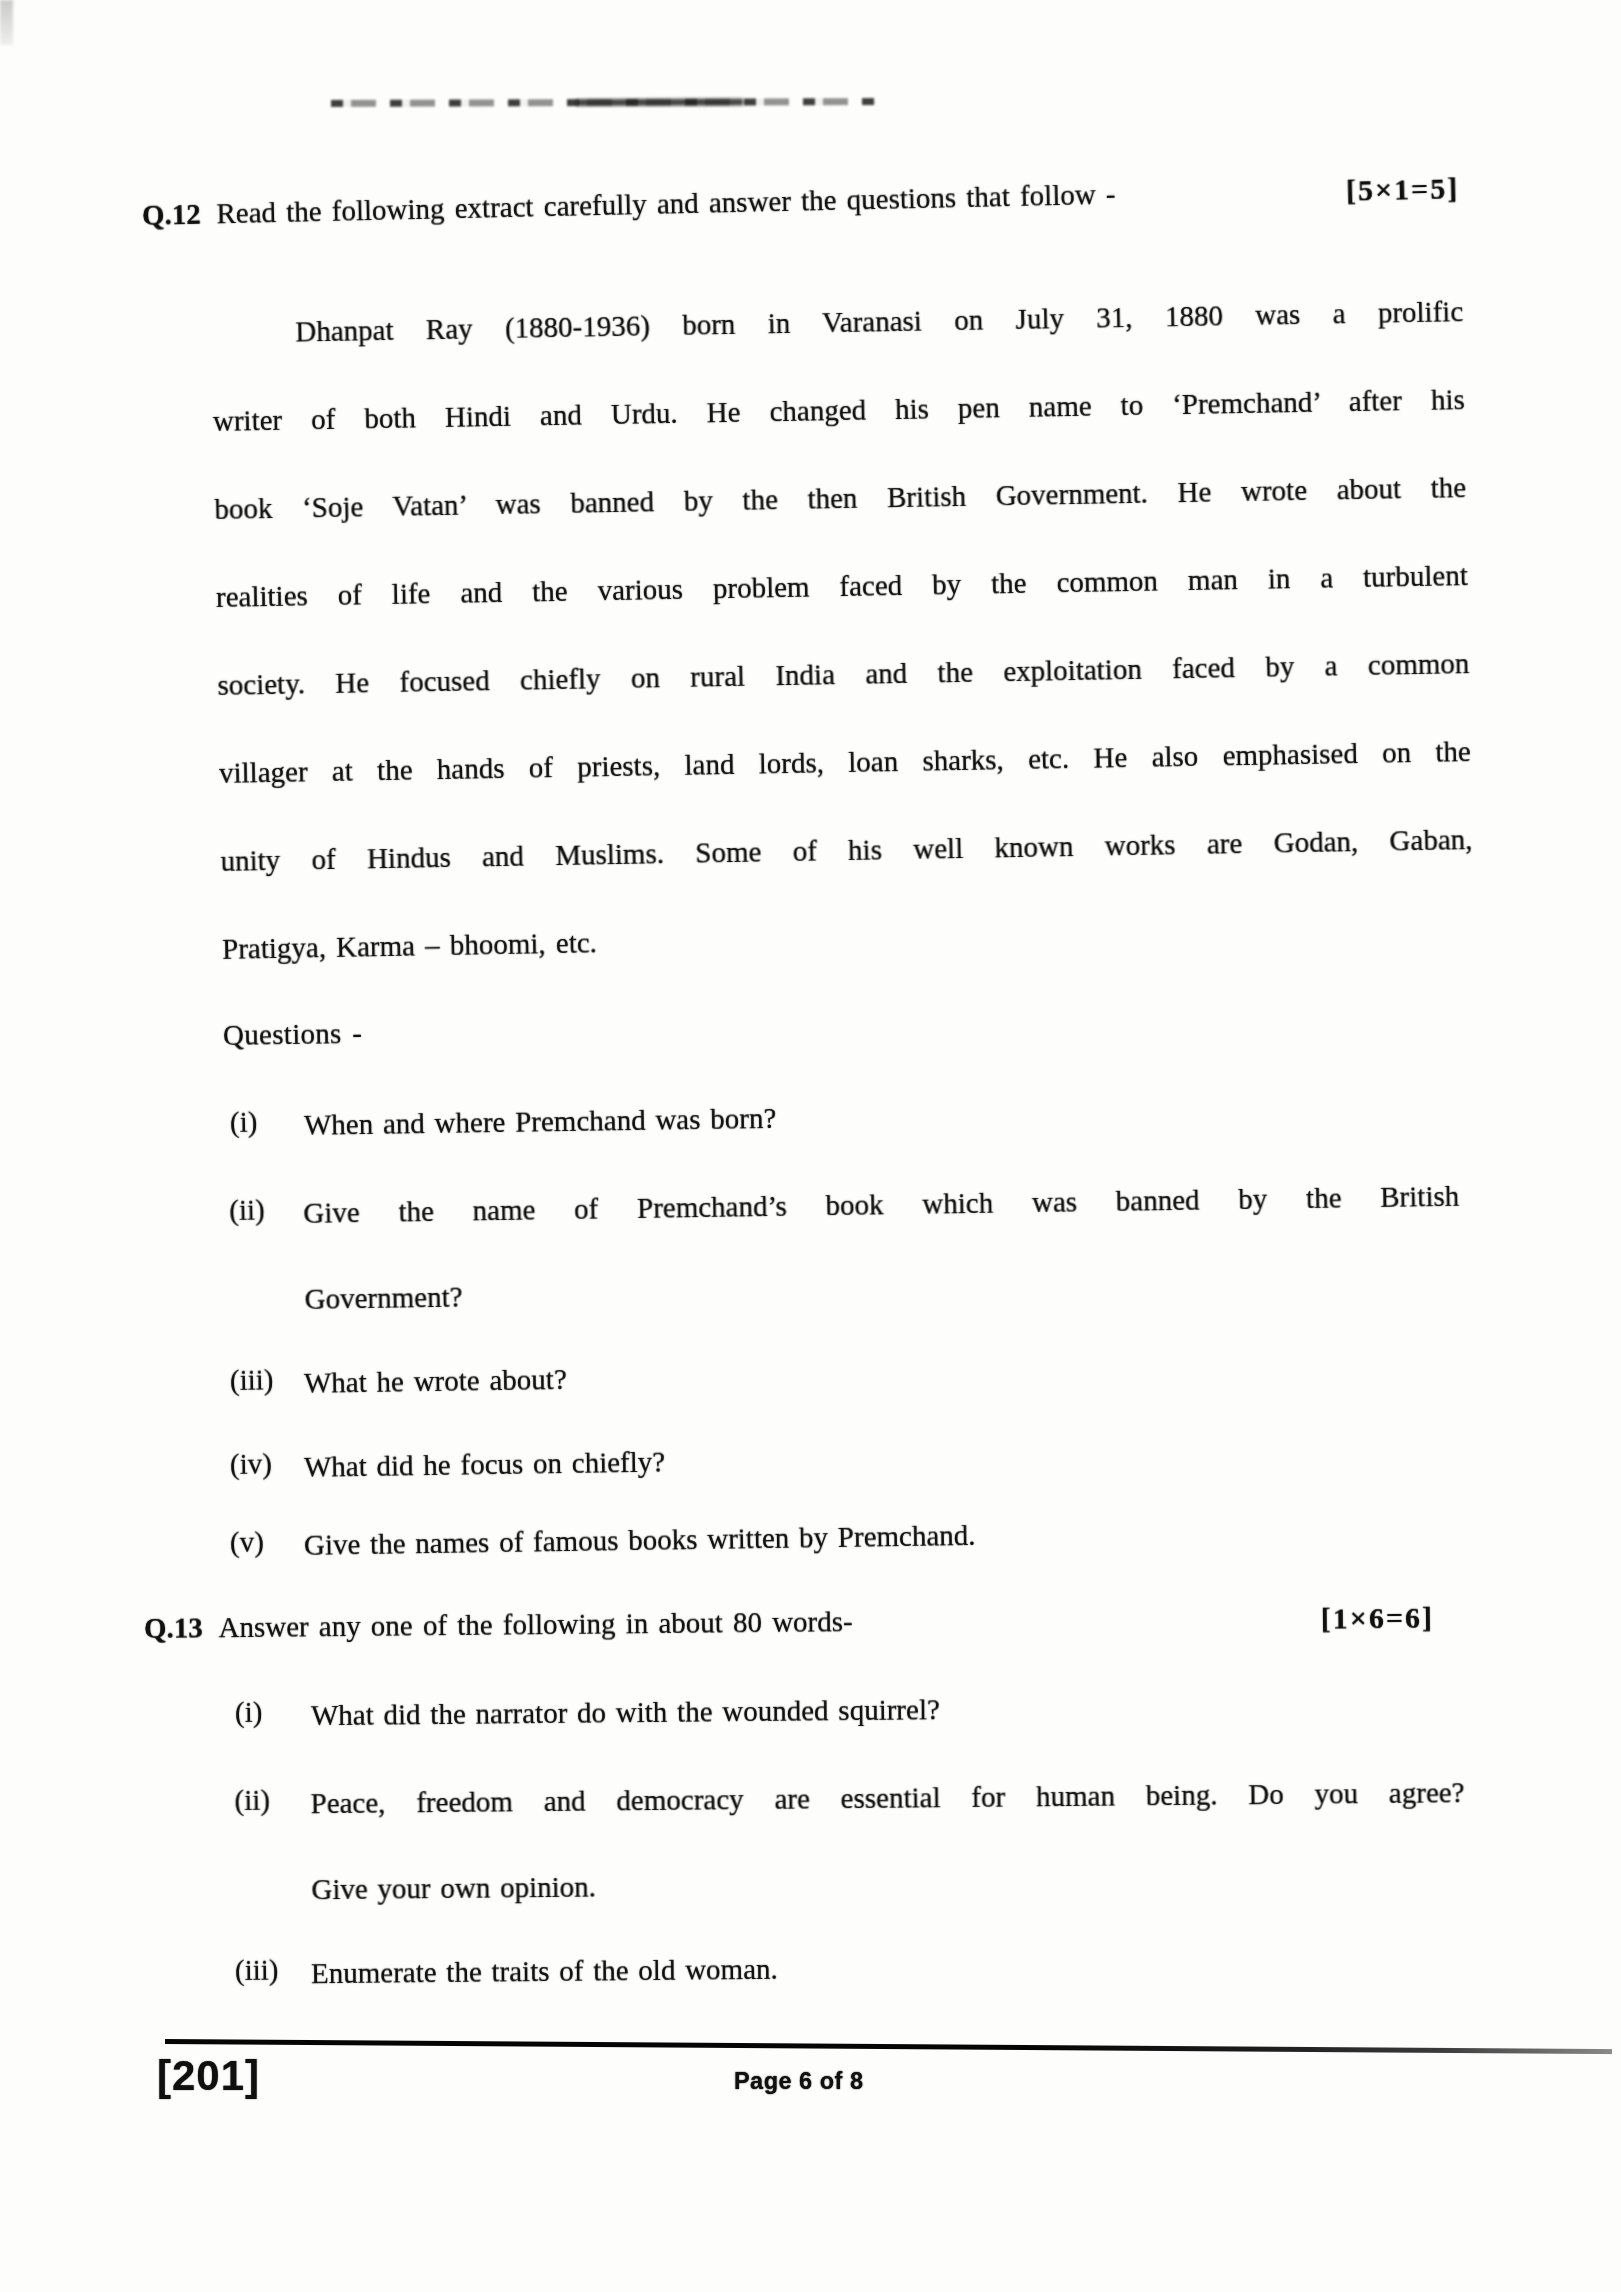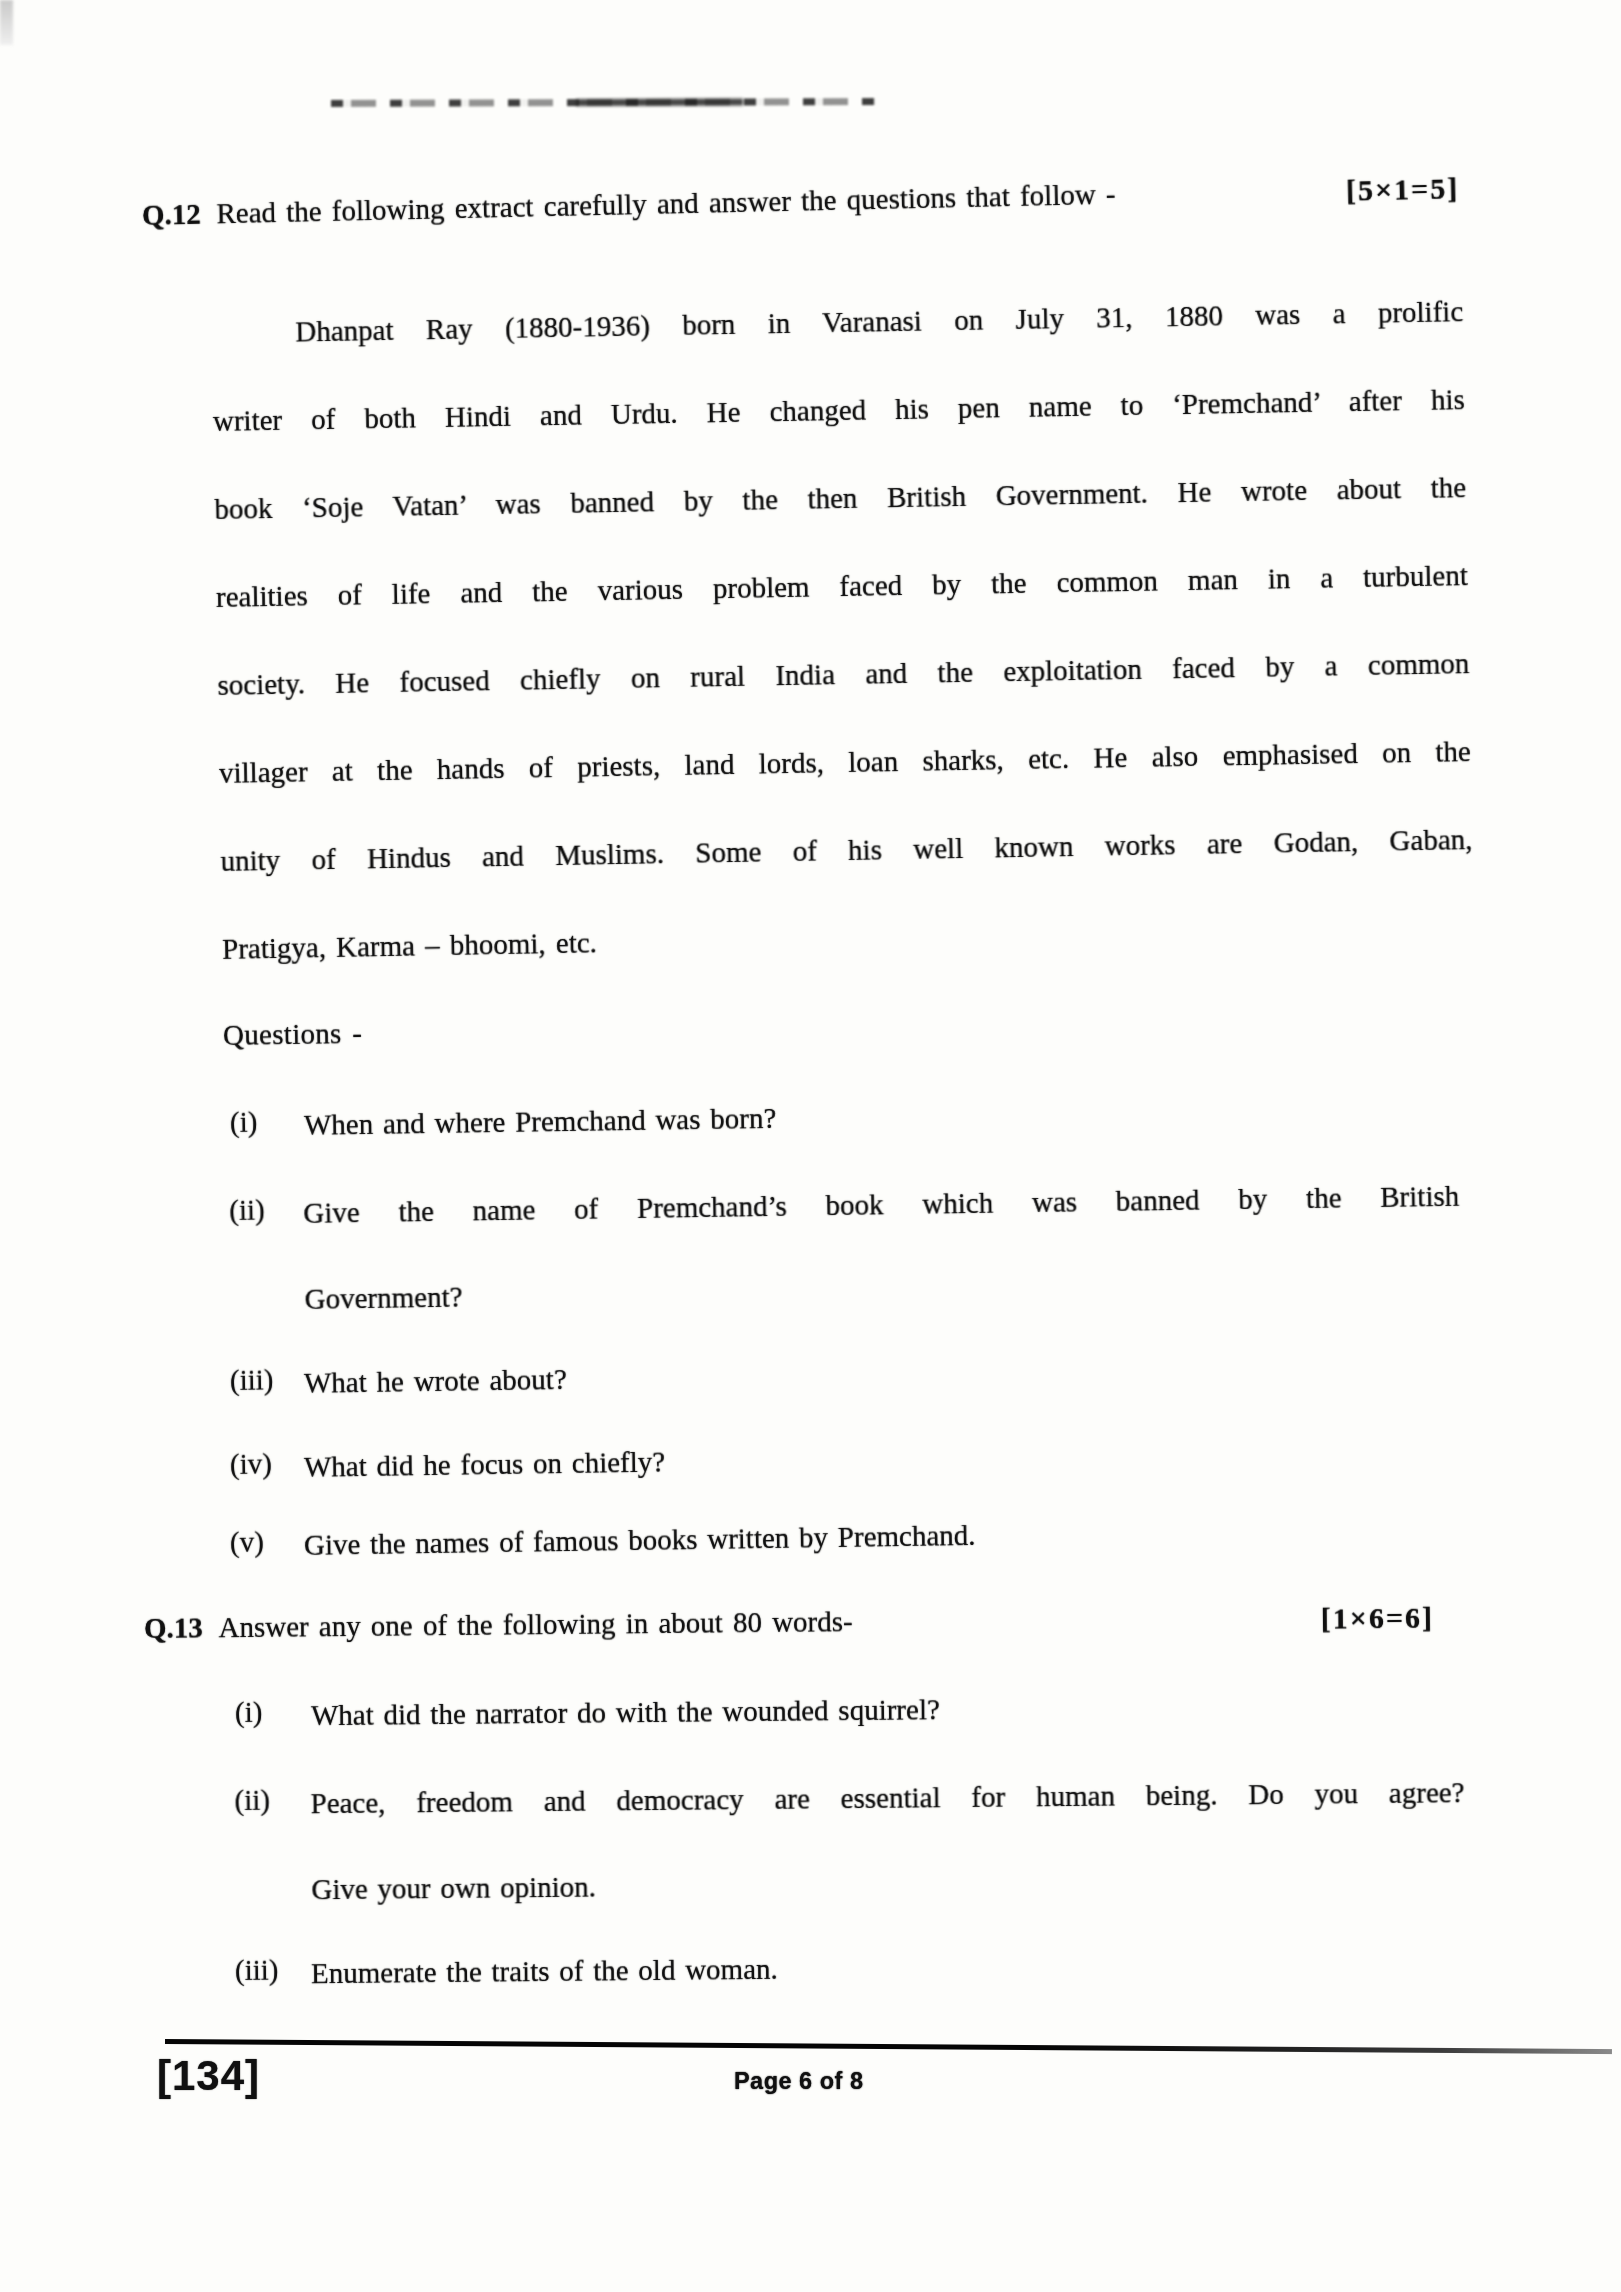--- a/index.html
+++ b/index.html
@@ -175,17 +175,17 @@
   </div>
 
   <div class="item q13row ink tilt-6" style="top:1954px;left:235px;width:1230px;">
     <span class="inum">(iii)</span>
     <div class="itext">
       <div class="iline">Enumerate the traits of the old woman.</div>
     </div>
   </div>
 
   <div class="footer-rule"></div>
-  <div class="footer-left ink">[134]</div>
+  <div class="footer-left ink">[201]</div>
   <div class="footer-center">Page 6 of 8</div>
 
 </div>
 
 
 </body></html>

